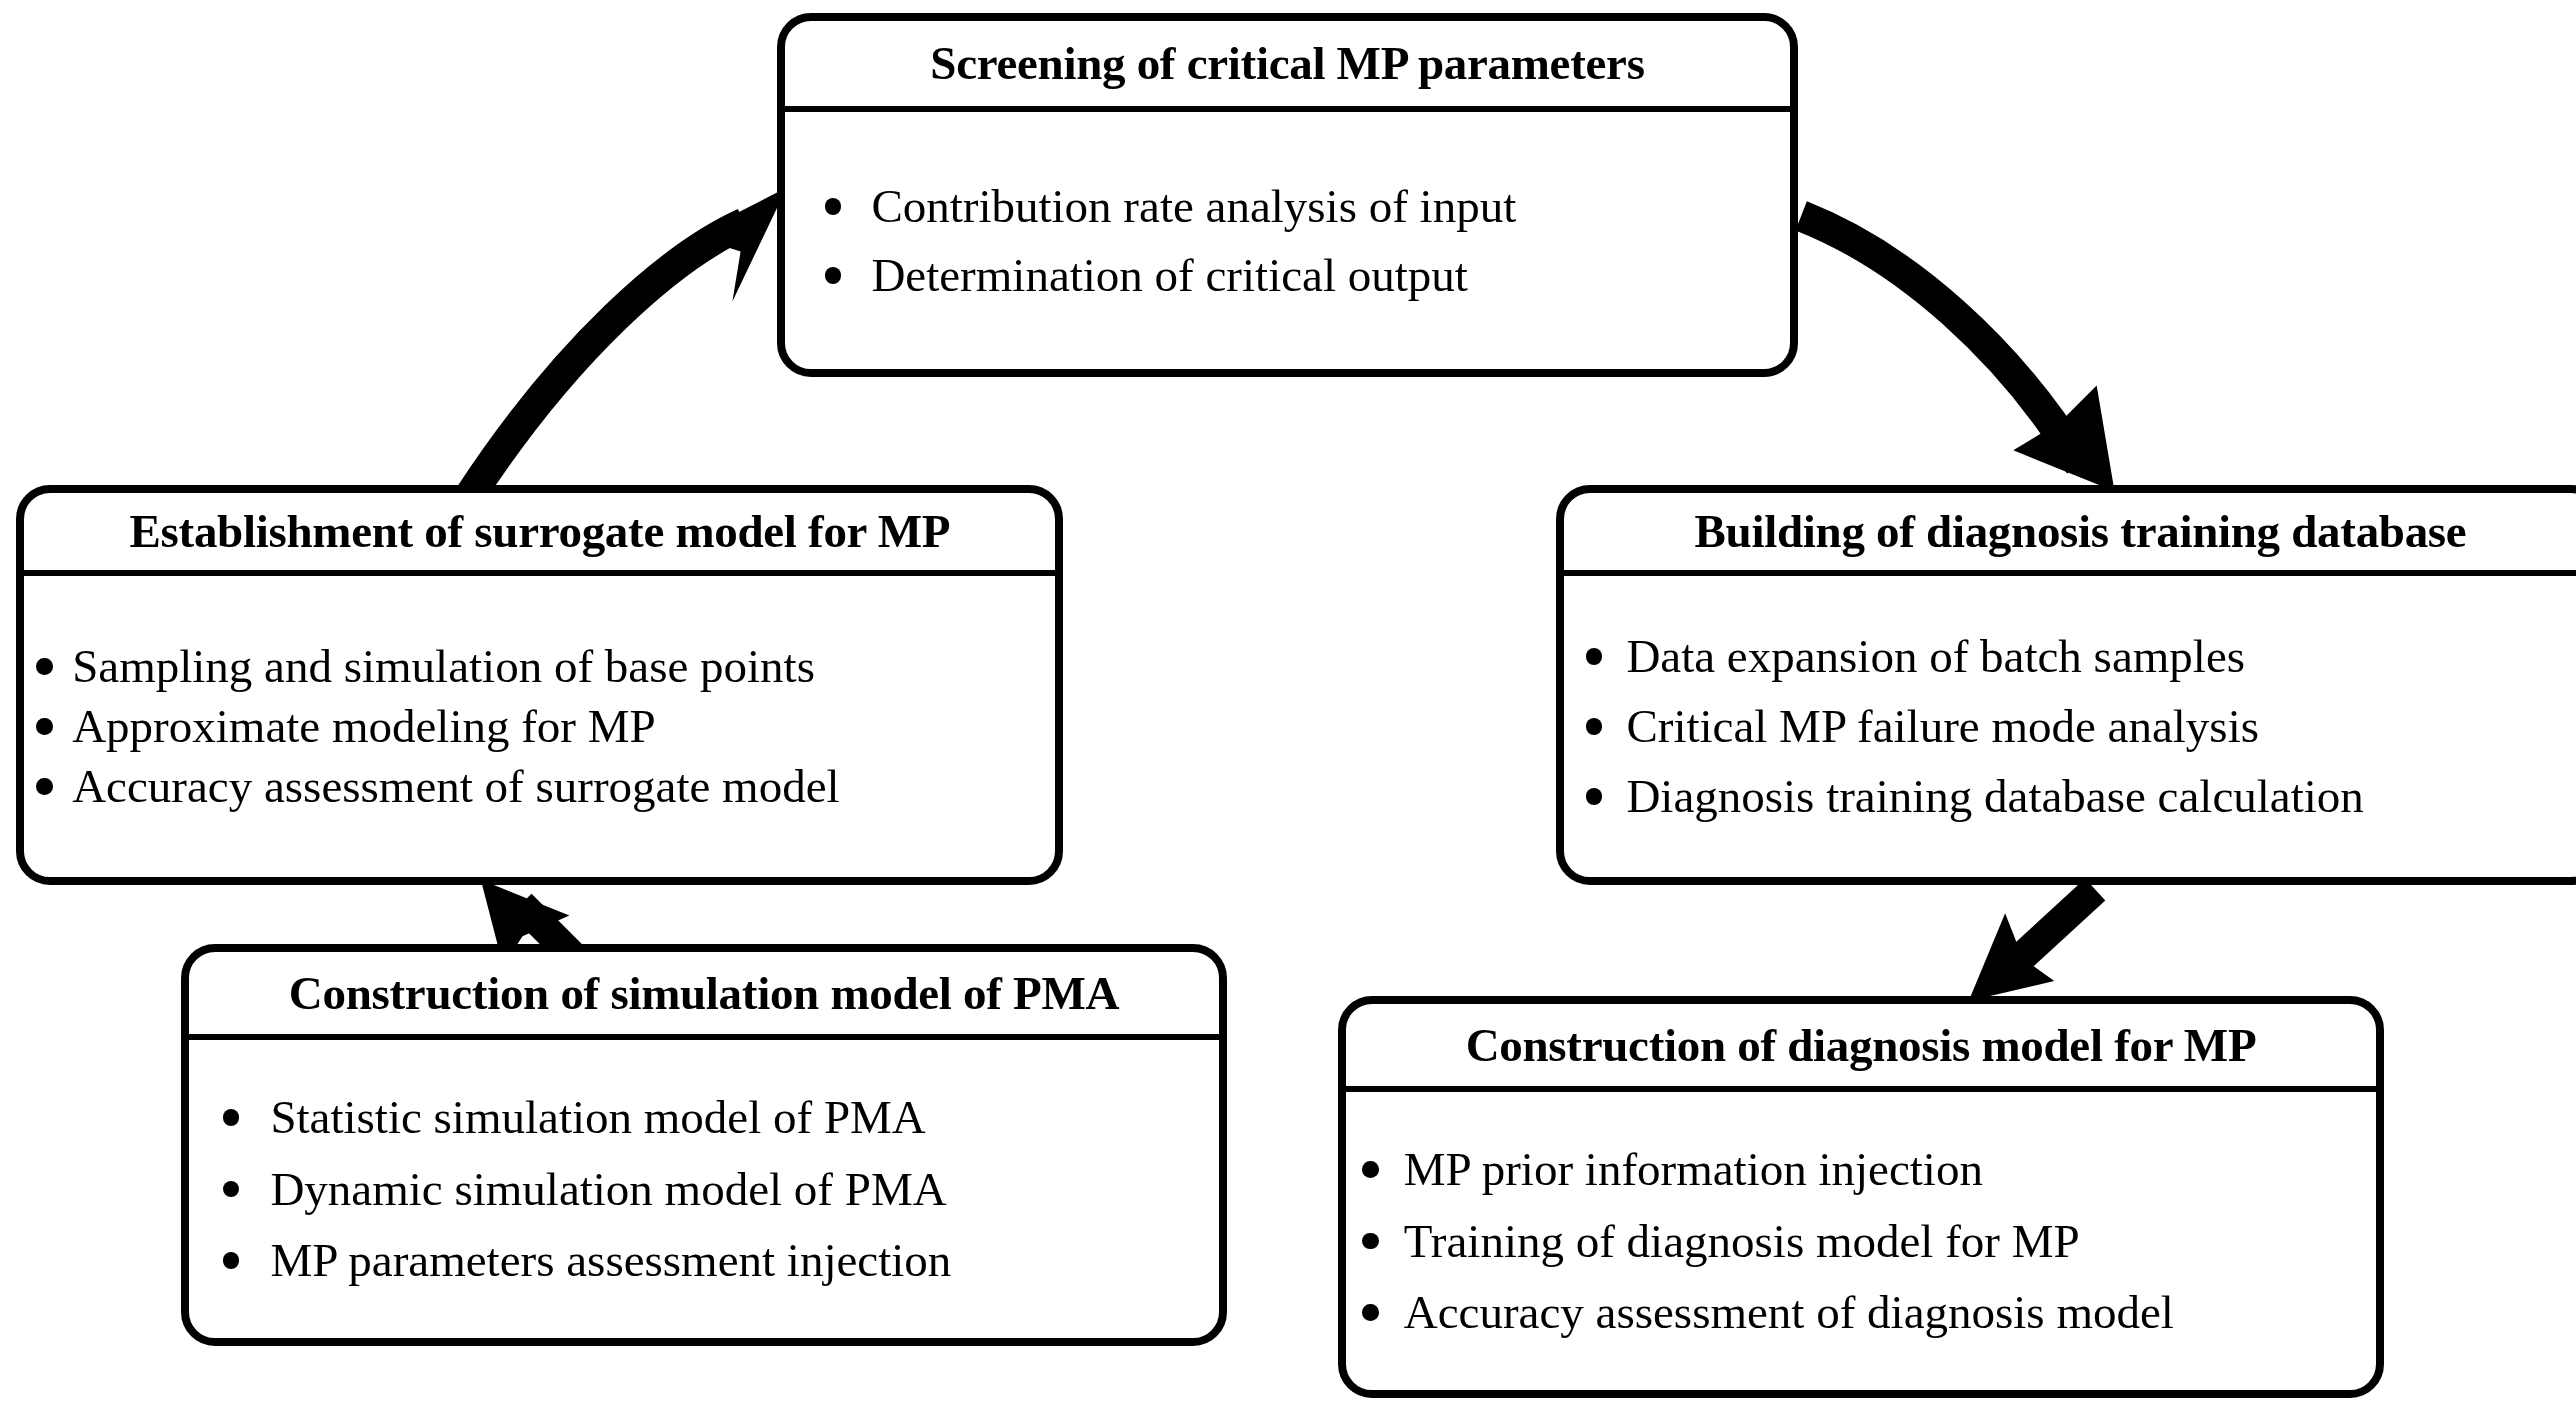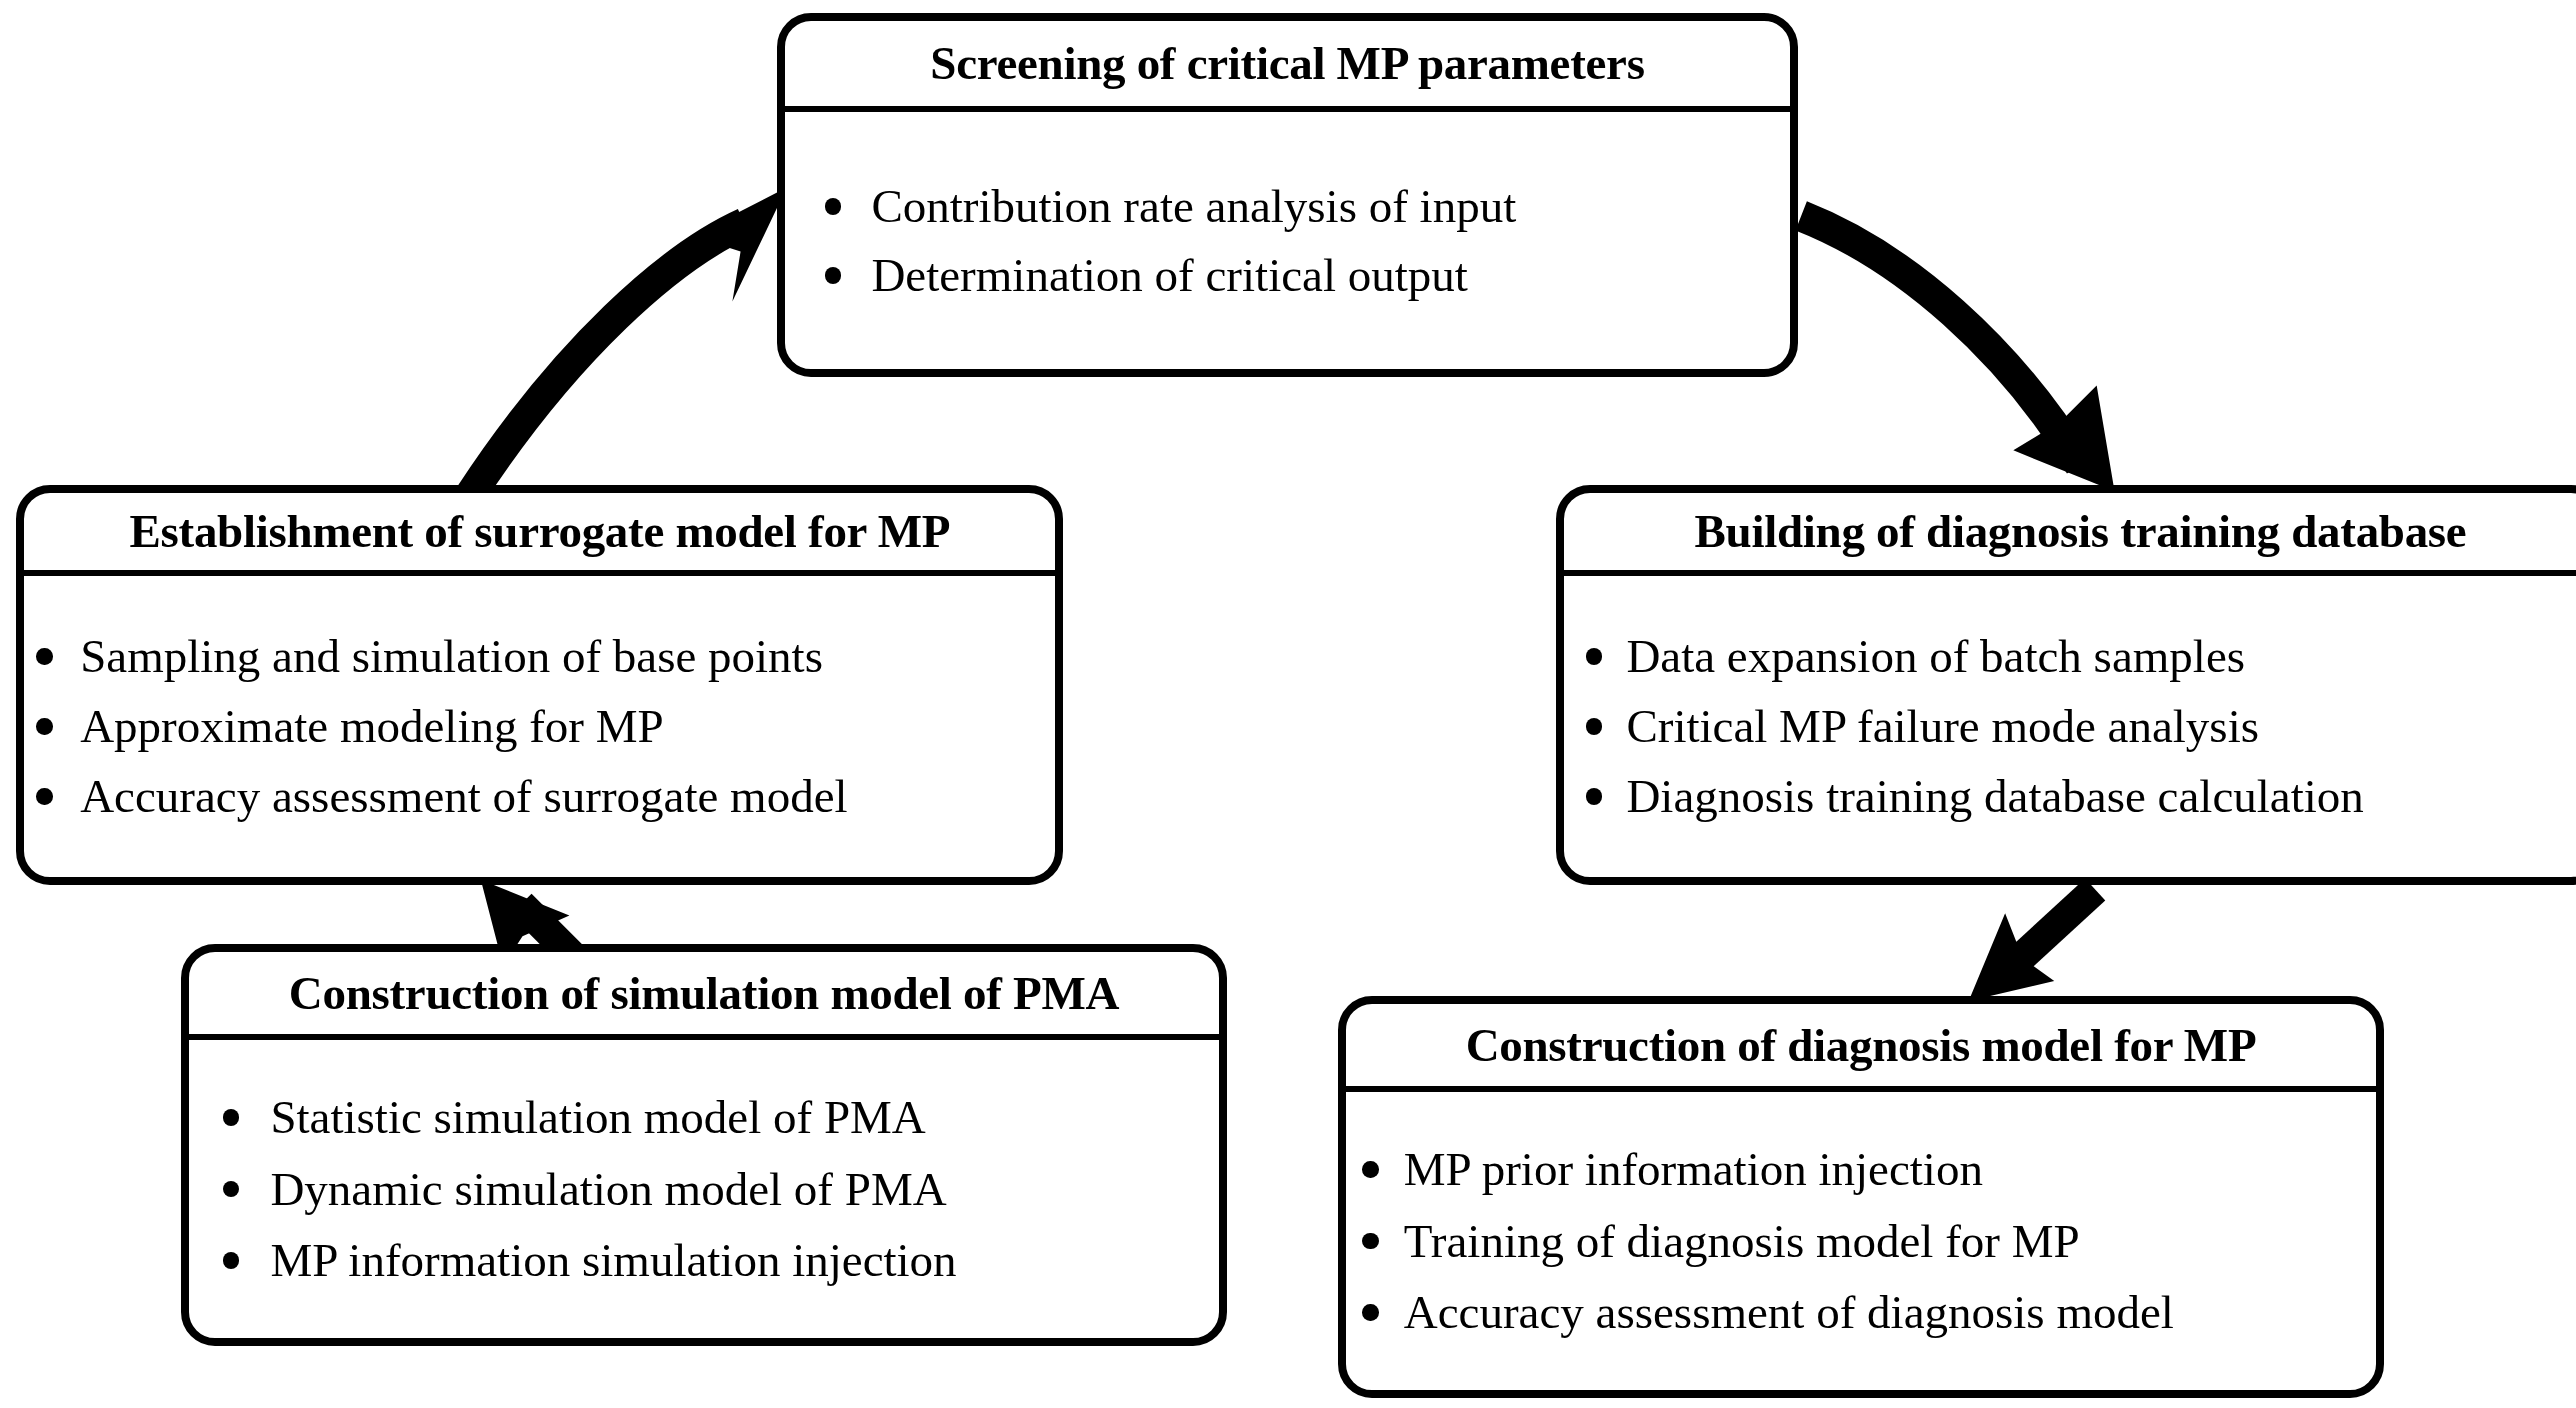--- a/index.html
+++ b/index.html
@@ -113,21 +113,21 @@
 
   
   #node-left {
     left: 16.4px;
     top: 485px;
     width: 1047px;
     height: 400px;
   }
   #node-left .node-header { height: 83px; }
   #node-left .node-body { padding: 0 0 0 12px; }
-  #node-left .bullet-item { margin: 23px 0; gap: 8px; }
+  #node-left .bullet-item { margin: 13px 0; }
   #node-left .bullet-dot { margin-right: 19.4px; }
 
   
   #node-right {
     left: 1556px;
     top: 485px;
     width: 1049px;
     height: 400px;
   }
   #node-right .node-header { height: 83px; }
@@ -263,21 +263,21 @@
         <li class="bullet-item">
           <span class="bullet-dot"></span>
           <span class="bullet-text">Statistic simulation model of PMA</span>
         </li>
         <li class="bullet-item">
           <span class="bullet-dot"></span>
           <span class="bullet-text">Dynamic simulation model of PMA</span>
         </li>
         <li class="bullet-item">
           <span class="bullet-dot"></span>
-          <span class="bullet-text">MP information simulation injection</span>
+          <span class="bullet-text">MP parameters assessment injection</span>
         </li>
       </ul>
     </div>
   </div>
 
   <div class="node" id="node-bottom-right">
     <div class="node-header">
       <div class="node-title">Construction of diagnosis model  for MP</div>
     </div>
     <div class="node-body">

